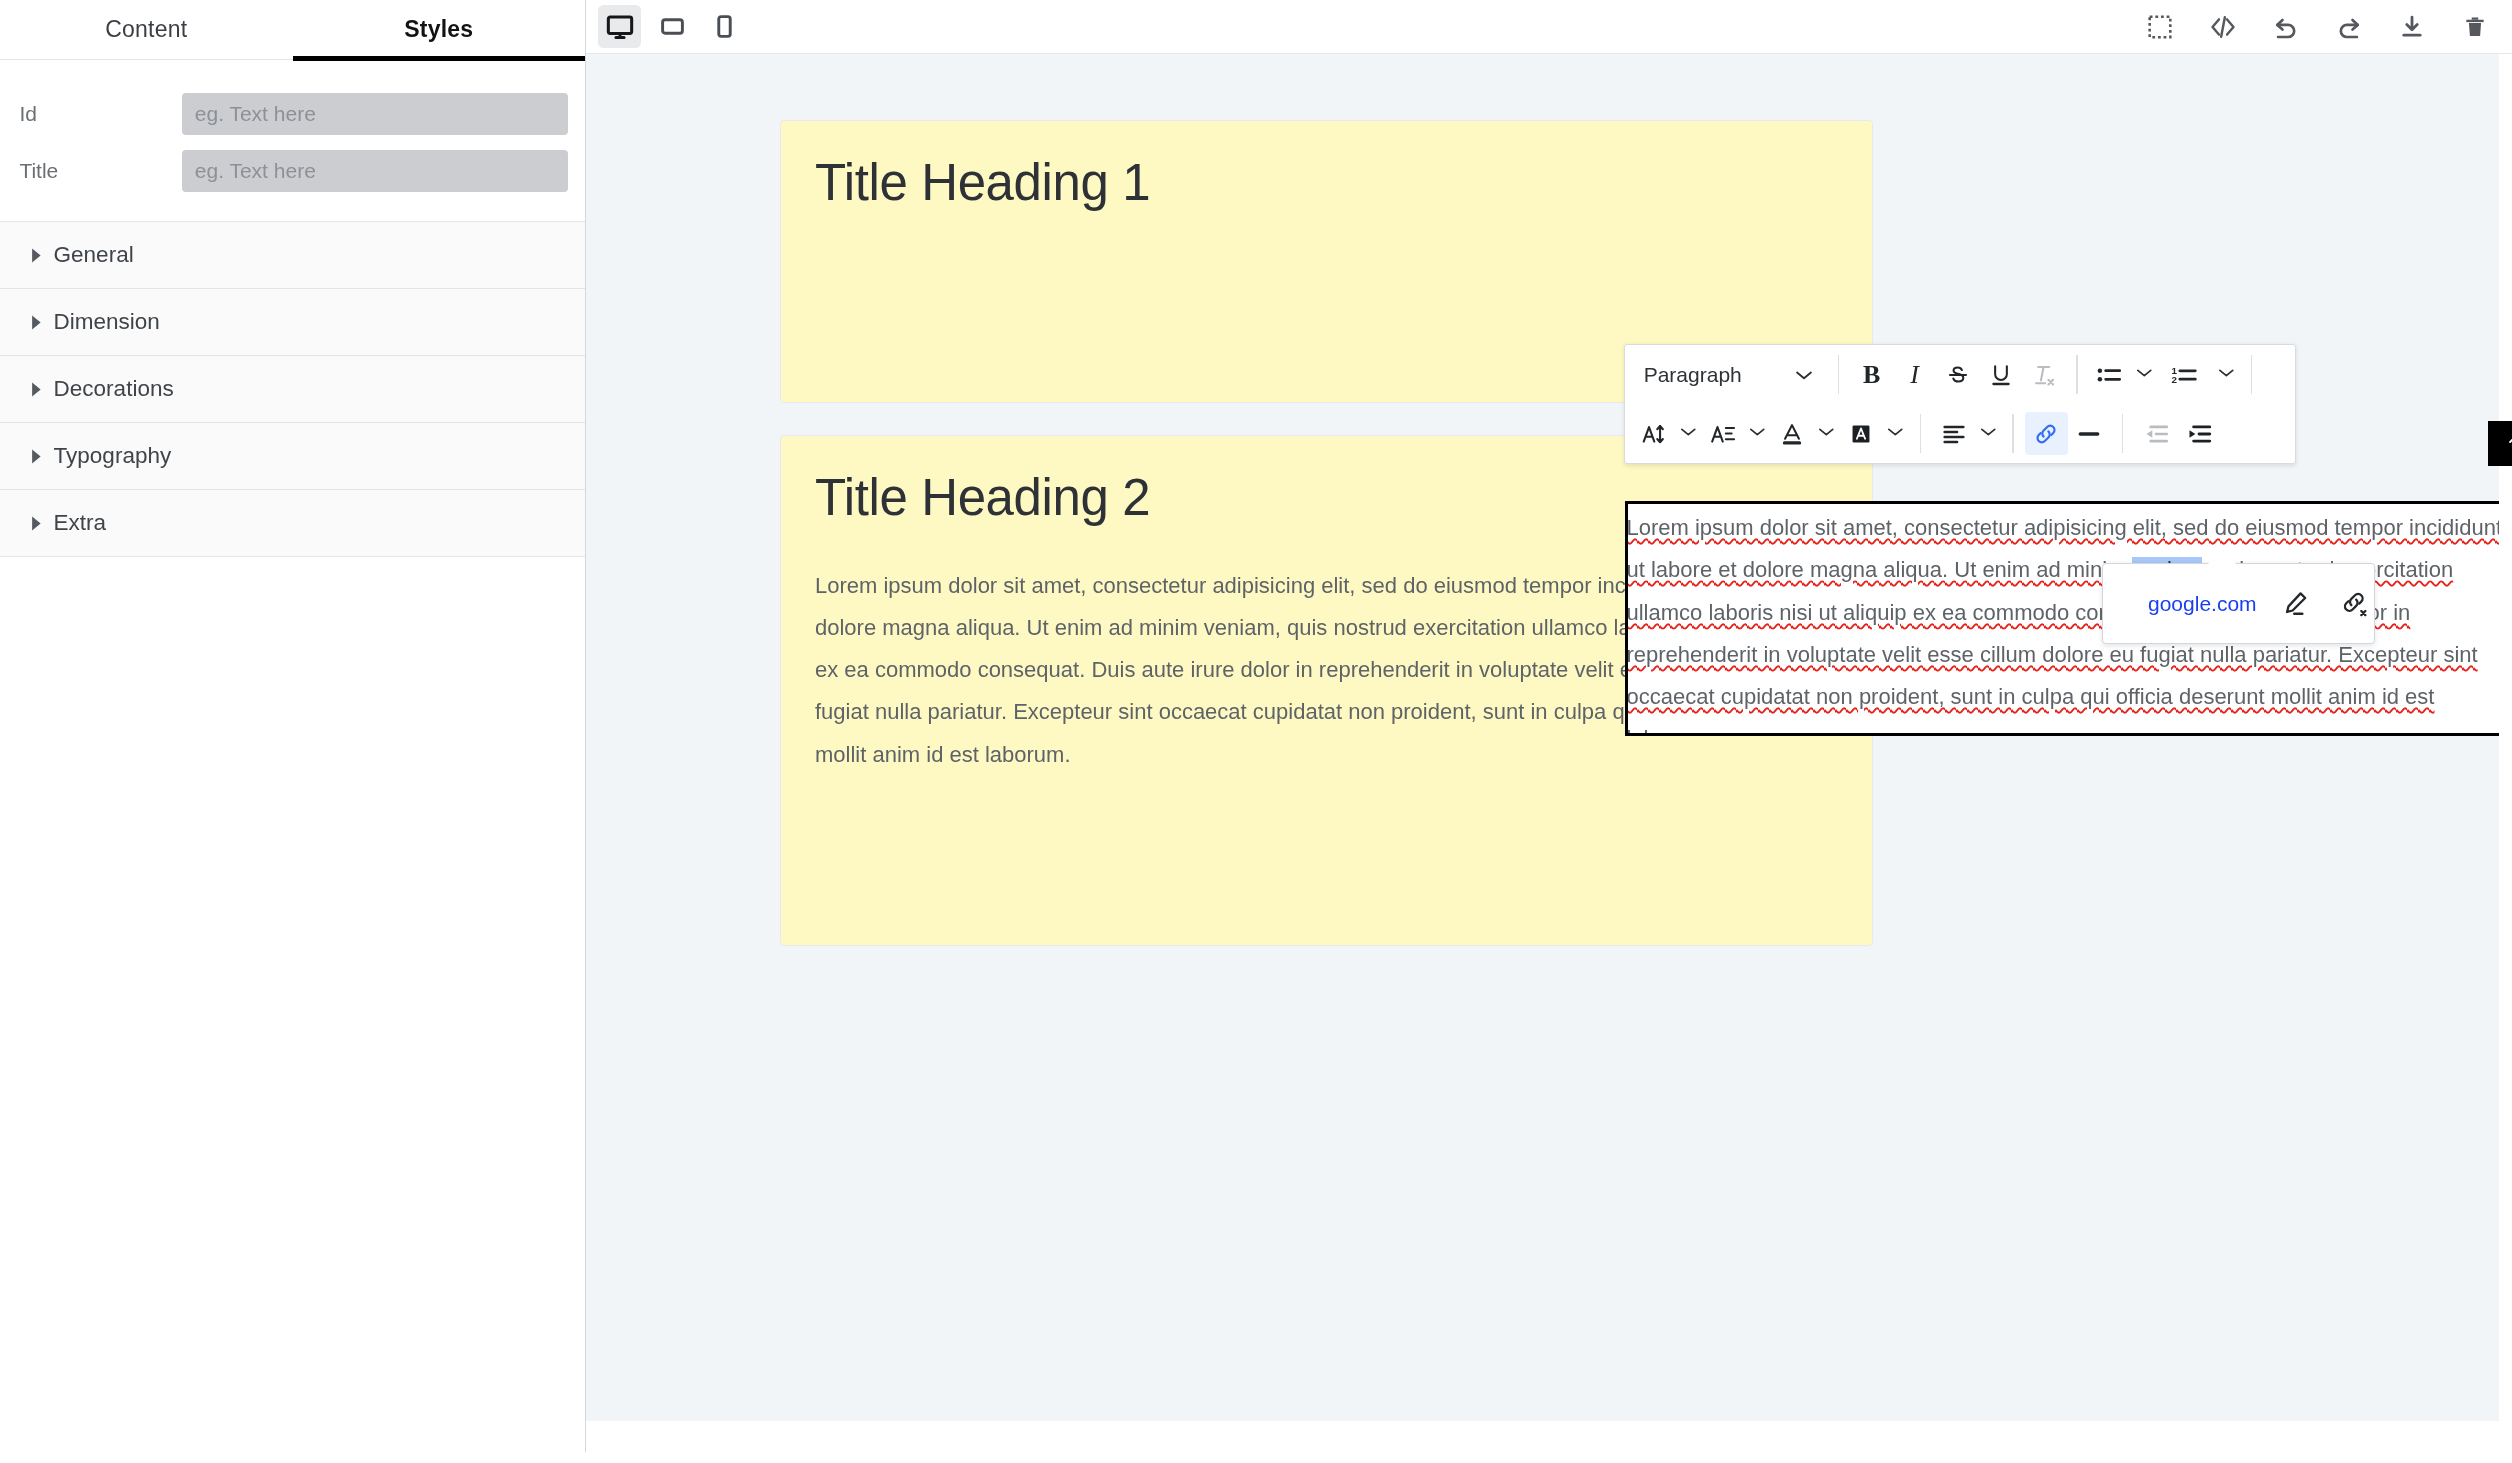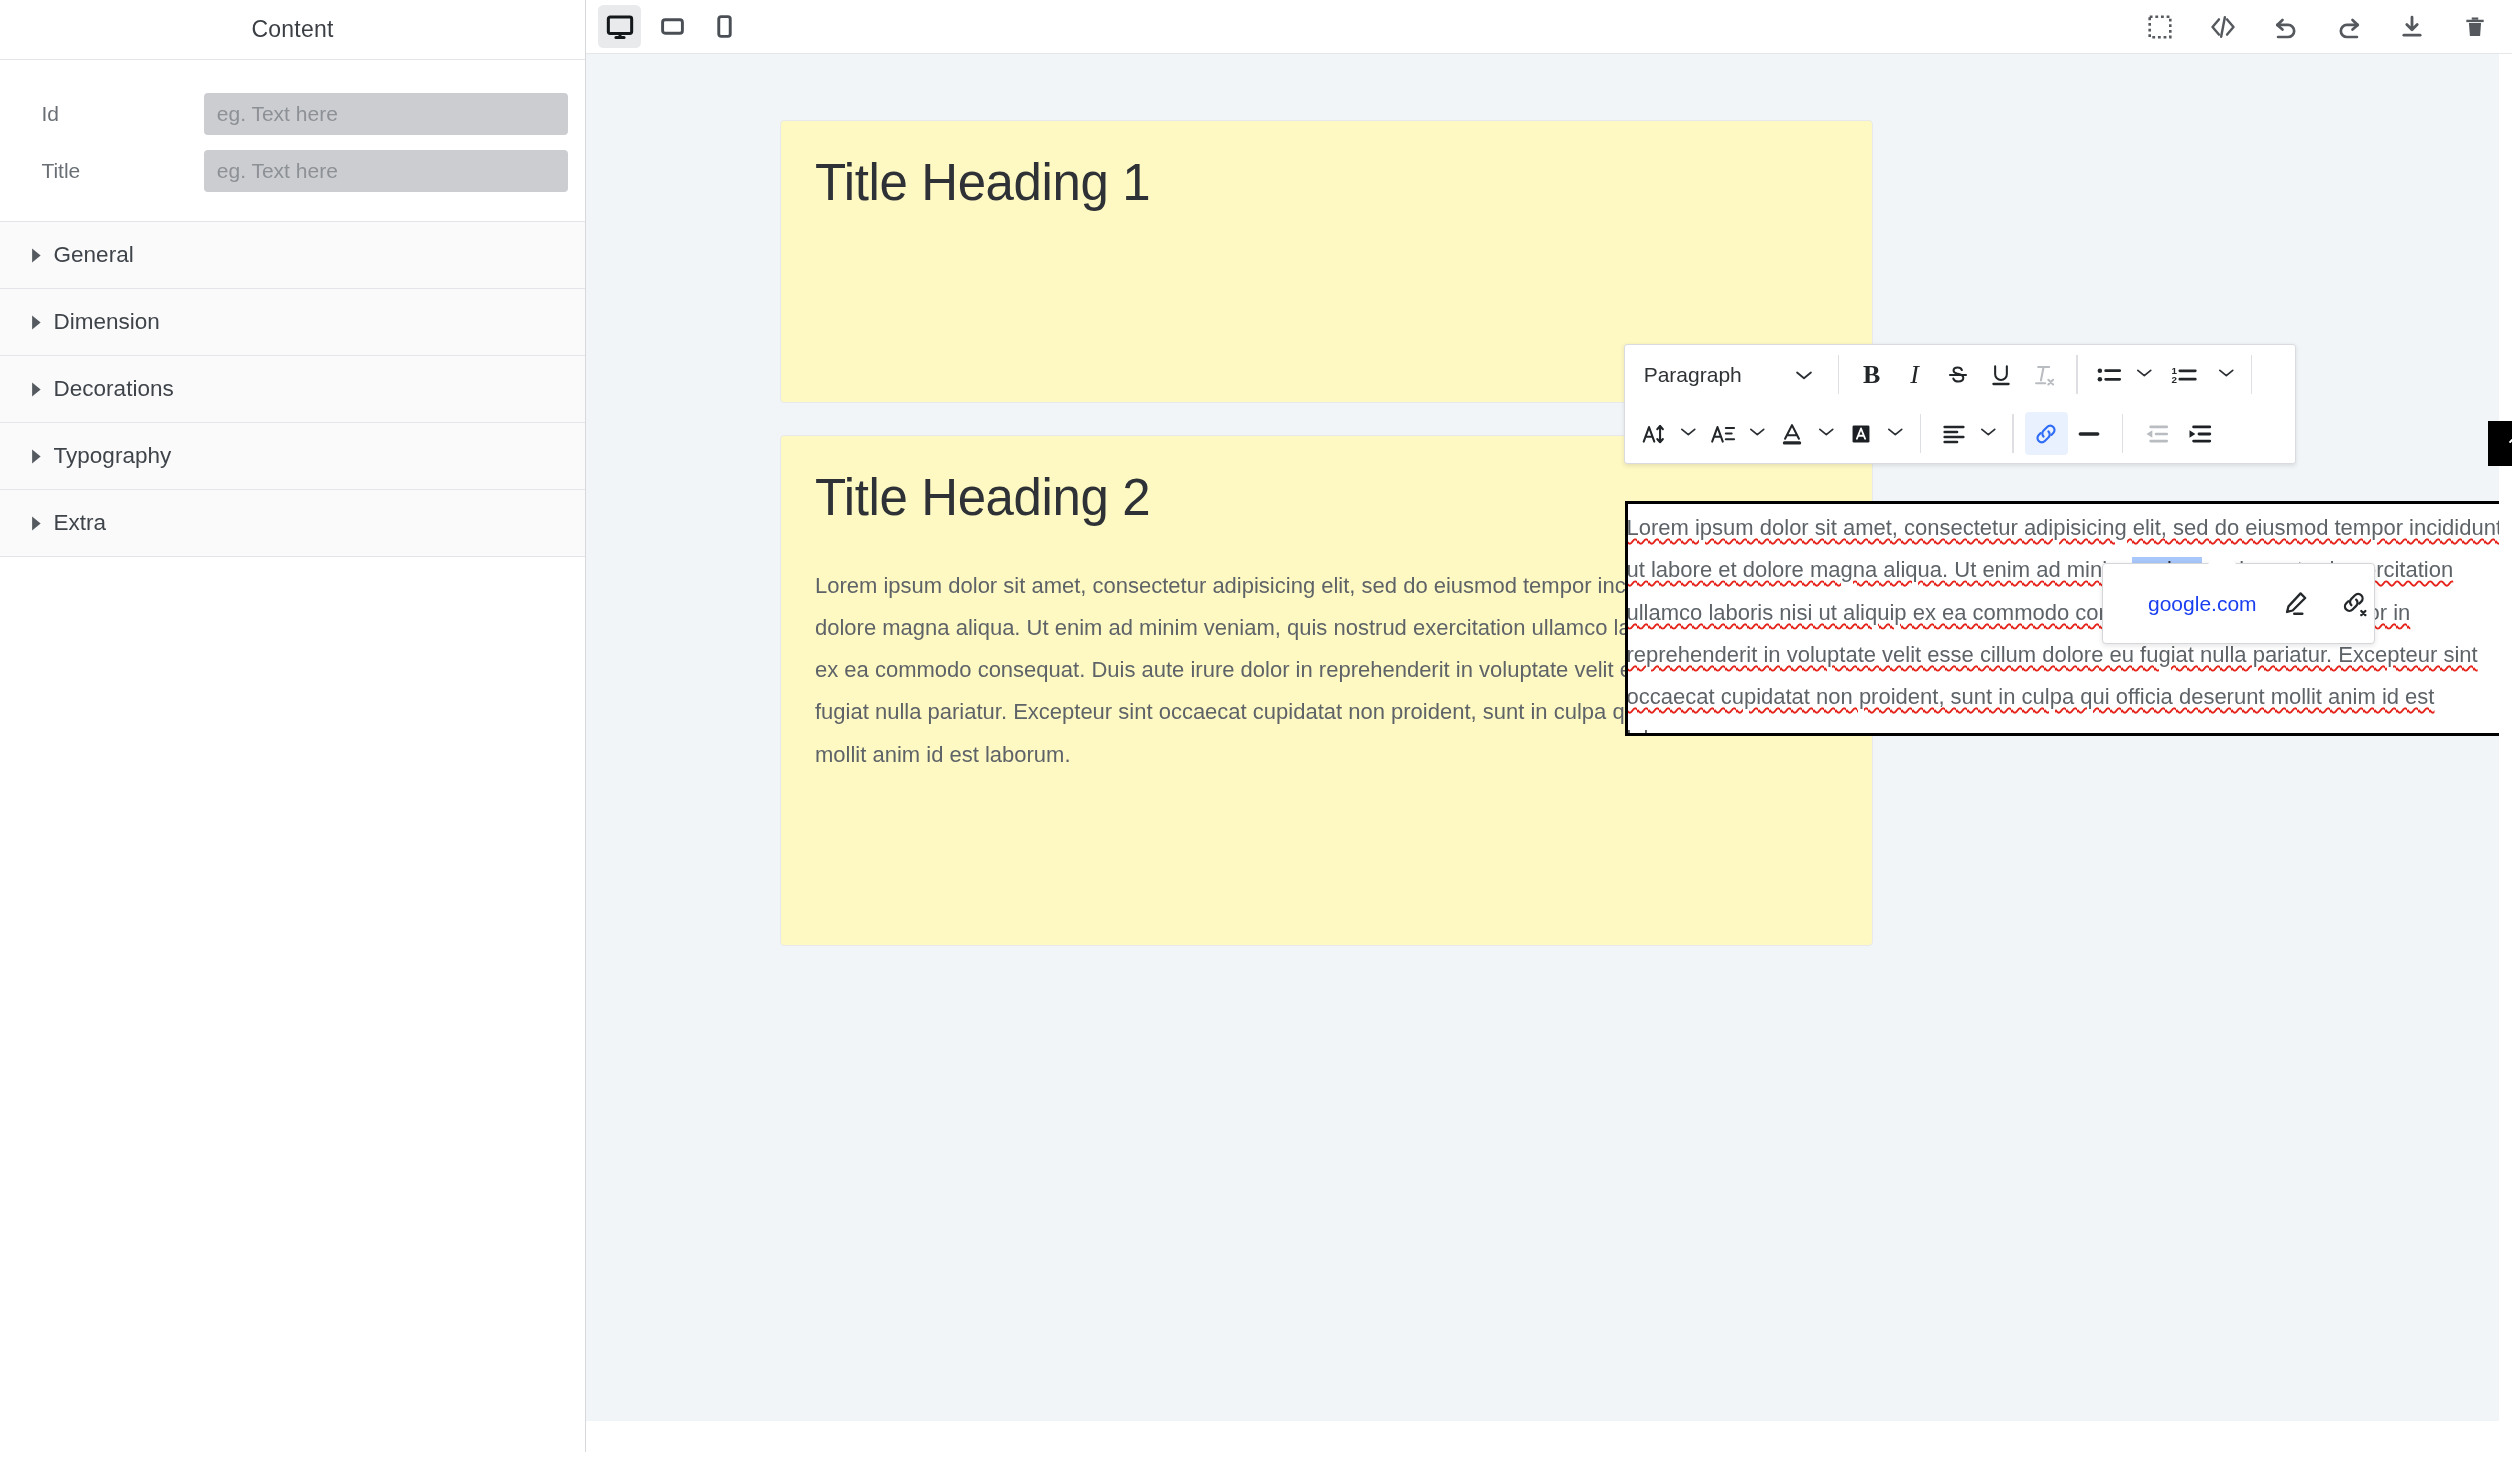--- a/index.html
+++ b/index.html
@@ -30,21 +30,21 @@
     position: relative;
     cursor: pointer;
     background: #ffffff;
   }
   .tab.active { font-weight: bold; color: #111315; }
   .tab.active::after {
     content: ""; position: absolute; left: 0; right: 0; bottom: -1.5px;
     height: 4.6px; background: #000000;
   }
 
-  .field-list { padding: 25px 0 22px 7px; margin-left: 22px; }
+  .field-list { padding: 25px 0 22px 7px; }
   .field-row {
     display: flex; align-items: center;
     height: 57px;
     padding: 0 17px 0 12.4px;
   }
   .field-label {
     width: 163px; flex: 0 0 163px;
     font-size: 21px; color: #6a6f75;
     padding-left: 0px;
   }
@@ -306,20 +306,23 @@
 </head>
 <body>
 
 <div class="app">
 
   <div class="left-panel">
 
     <div class="tabs">
       <div class="tab">
         <span>Content</span>
+      </div>
+      <div class="tab active">
+        <span>Styles</span>
       </div>
     </div>
 
     <div class="field-list">
       <div class="field-row">
         <div class="field-label">Id</div>
         <input class="field-input" type="text" placeholder="eg. Text here" style="">
       </div>
       <div class="field-row">
         <div class="field-label">Title</div>

